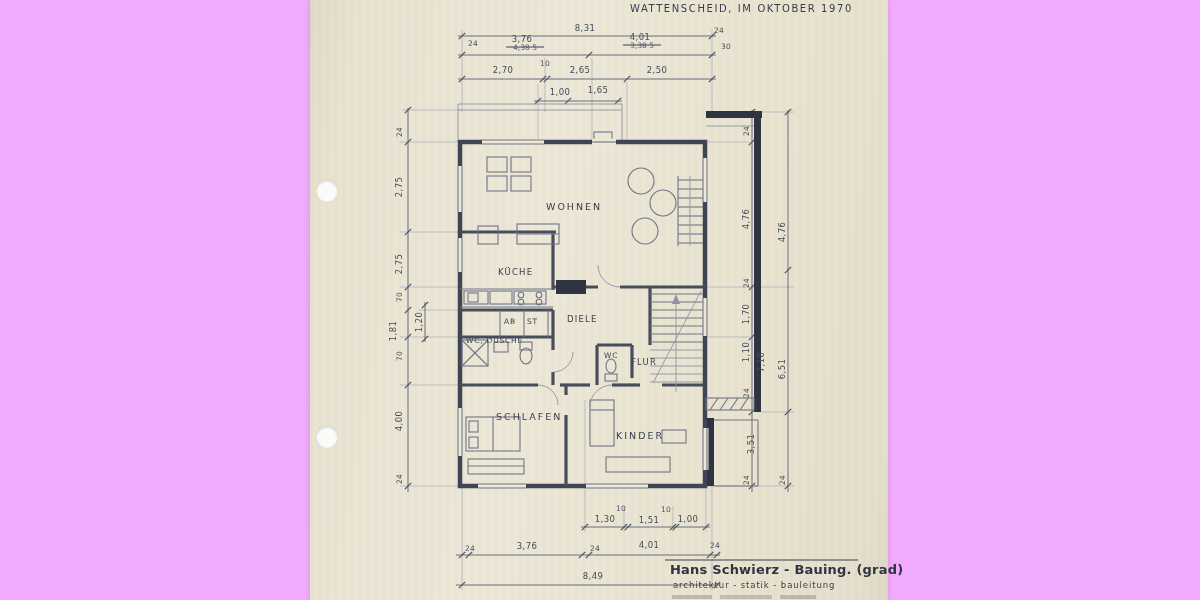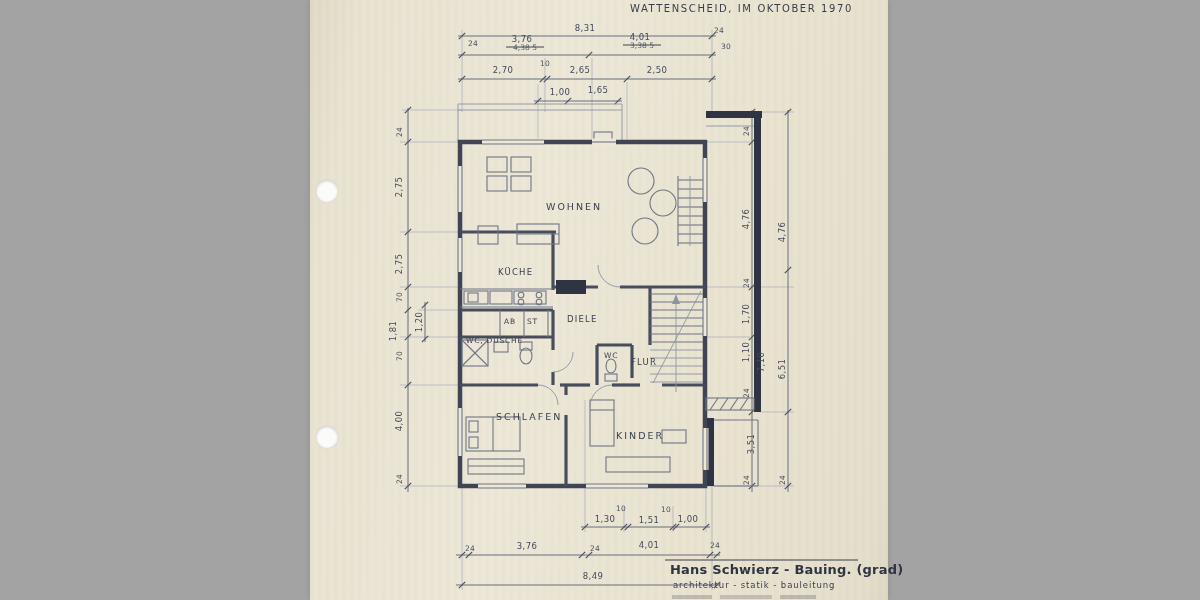--- a/index.html
+++ b/index.html
@@ -1,16 +1,16 @@
 <!DOCTYPE html>
 <html><head>
 <meta charset="utf-8">
 <style>
   html,body{margin:0;padding:0;background:#f6f6f4;font-family:"DejaVu Sans",sans-serif;}
-  .stage{position:relative;width:1200px;height:600px;overflow:hidden;background:#a3a3a3;}
+  .stage{position:relative;width:1200px;height:600px;overflow:hidden;background:#f0abfc;}
   .paper{position:absolute;left:310px;top:0;width:578px;height:600px;
     background:linear-gradient(100deg,#e0dac6 0%,#e9e3d1 8%,#ece7d6 40%,#e9e3d0 70%,#e4decb 96%,#ddd7c3 100%);
     box-shadow:0 0 6px rgba(0,0,0,0.12);}
   .paper::after{content:"";position:absolute;inset:0;
     background:repeating-linear-gradient(90deg,rgba(0,0,0,0.012) 0 3px,transparent 3px 8px);}
   .hole{position:absolute;width:22px;height:22px;border-radius:50%;background:#fbfbf9;
     box-shadow:inset 0 1px 3px rgba(0,0,0,0.18),0 0 2px rgba(0,0,0,0.08);}
   svg.plan{position:absolute;left:0;top:0;}
   svg text{font-family:"DejaVu Sans",sans-serif;fill:#3e4454;}
   .hdr{font-size:10px;letter-spacing:1.6px;fill:#363c4c;}

